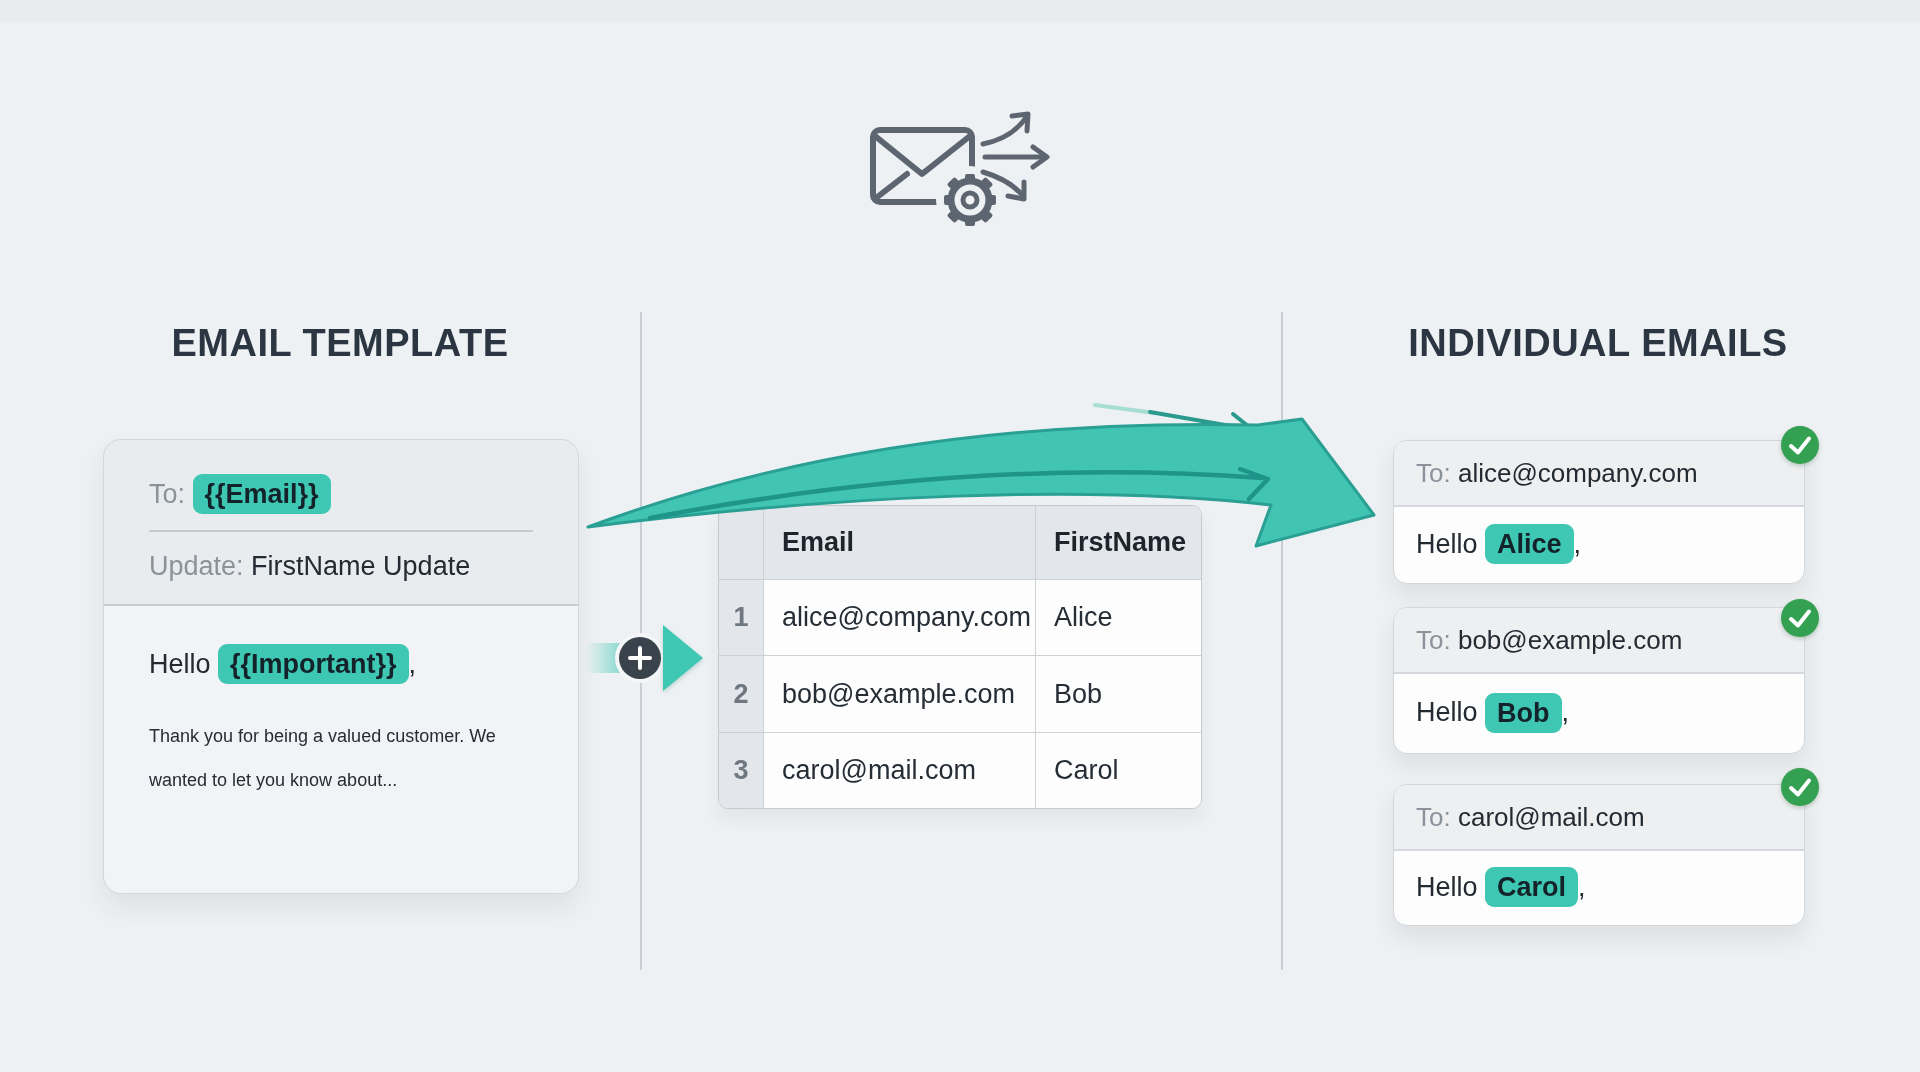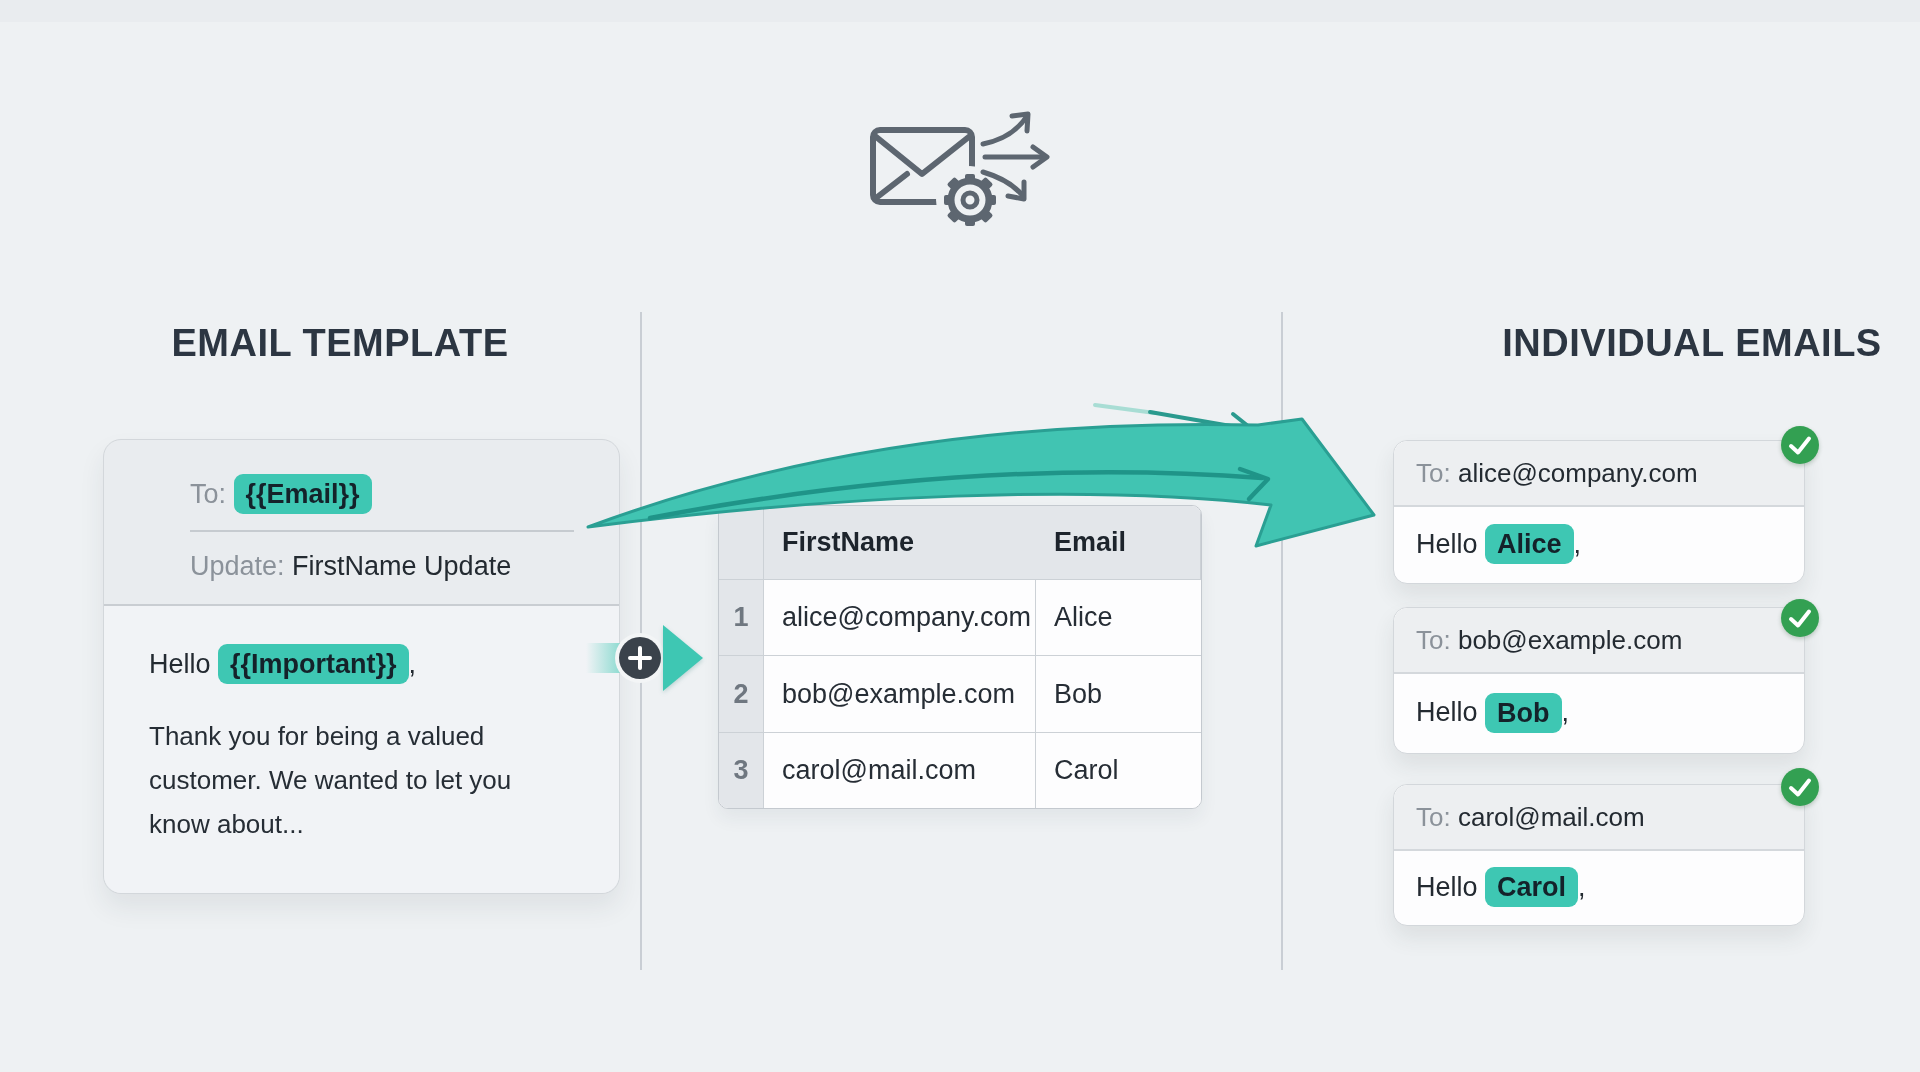--- a/index.html
+++ b/index.html
@@ -19,38 +19,37 @@
   .col-title{
     position:absolute;top:300px;transform:translateX(-50%);
     font-size:38px;font-weight:800;letter-spacing:.5px;color:#2c3642;white-space:nowrap;
   }
 
   
   .tpl-card{
     position:absolute;left:103px;top:417px;width:474px;height:453px;
     background:#e9ecef;border:1px solid #d3d7db;border-radius:18px;
     box-shadow:0 14px 26px rgba(40,50,60,.08);
-    padding-left:41px;
   }
   .tpl-head{padding:34px 45px 0 45px;}
   .tpl-row{font-size:27px;line-height:40px;white-space:nowrap;}
   .lbl{color:#8b929a;}
   .dark{color:#232a31;}
   .chip{
     display:inline-block;background:#3ec7b3;color:#14222a;font-weight:bold;
     border-radius:9px;padding:3px 12px;line-height:34px;
   }
   .tpl-inset-divider{margin:16px 0 0 0;border-top:2px solid #c6cbd0;}
   .tpl-subject{margin-top:14px;}
   .tpl-body{
     position:absolute;left:0;top:164px;width:100%;height:289px;box-sizing:border-box;
     background:#f1f3f6;border-top:2px solid #c9cdd2;border-radius:0 0 18px 18px;
     padding:38px 45px;
   }
-  .tpl-para{margin-top:30px;width:382px;font-size:26px;line-height:44px;color:#262d35;}
+  .tpl-para{margin-top:30px;width:382px;font-size:18px;line-height:44px;color:#262d35;}
 
   
   .conn-band{
     position:absolute;left:586px;top:621px;width:56px;height:30px;
     background:linear-gradient(90deg,rgba(62,199,179,0),rgba(62,199,179,.9));
   }
   .plus-circle{
     position:absolute;left:619px;top:615px;width:42px;height:42px;border-radius:50%;
     background:#3a424b;box-shadow:0 0 0 4px #f3f5f6;
   }
@@ -137,21 +136,21 @@
       <path d="M 130 65 L 190 65"></path>
       <path d="M 178 55 L 192 65 L 178 75"></path>
       <path d="M 128 52 Q 158 46 172 24"></path>
       <path d="M 157 24 L 173 22 L 172 39"></path>
       <path d="M 128 80 Q 155 88 168 104"></path>
       <path d="M 153 104 L 169 107 L 169 90"></path>
     </g>
   </svg>
 
   <div class="col-title" style="left:340px">EMAIL TEMPLATE</div>
-  <div class="col-title" style="left:1692px">INDIVIDUAL EMAILS</div>
+  <div class="col-title" style="left:1598px">INDIVIDUAL EMAILS</div>
 
   <div class="divider d1"></div>
   <div class="divider d2"></div>
 
   <div class="tpl-card">
     <div class="tpl-head">
       <div class="tpl-row">
         <span class="lbl">To:</span> 
         <span class="chip">{{Email}}</span>
       </div>
@@ -169,22 +168,22 @@
       <div class="tpl-para">Thank you for being a valued customer. We wanted to let you know about...</div>
     </div>
   </div>
 
   <div class="conn-band"></div>
   <div class="plus-circle"></div>
   <div class="conn-arrowhead"></div>
 
   <div class="rec-table">
     <div class="cell head numcol"></div>
+    <div class="cell head">Email</div>
     <div class="cell head last-col">FirstName</div>
-    <div class="cell head">Email</div>
 
     <div class="cell numcol">1</div>
     <div class="cell data">alice@company.com</div>
     <div class="cell data last-col">Alice</div>
 
     <div class="cell numcol">2</div>
     <div class="cell data">bob@example.com</div>
     <div class="cell data last-col">Bob</div>
 
     <div class="cell numcol last-row">3</div>

